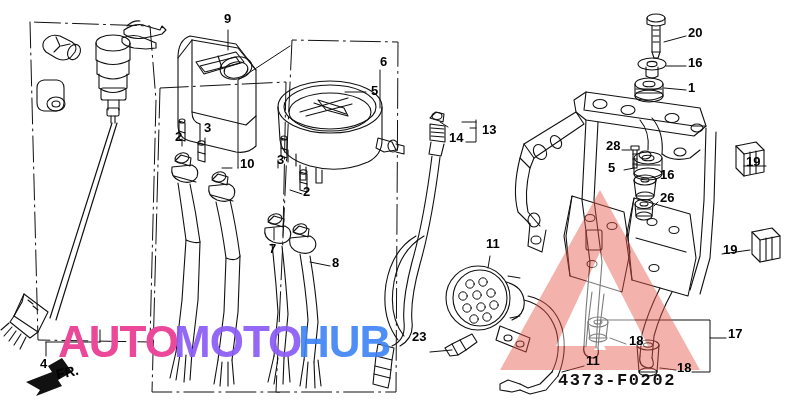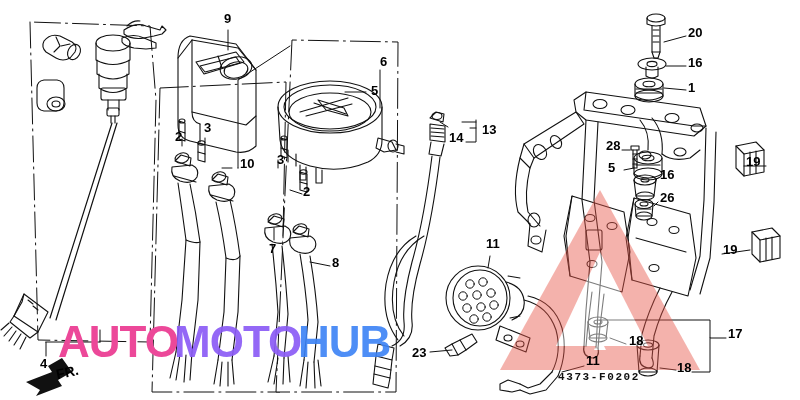--- a/index.html
+++ b/index.html
@@ -16,21 +16,21 @@
     font-size:13px;
     color:#000000;
     line-height:1;
     white-space:nowrap;
     z-index:30;
   }
   .drawno{
     position:absolute;
     font-family:"Liberation Mono", monospace;
     font-weight:bold;
-    font-size:11px;
+    font-size:17px;
     letter-spacing:1.6px;
     color:#111;
     z-index:30;
     white-space:nowrap;
   }
   .frtxt{
     position:absolute;
     font-family:"Liberation Sans", sans-serif;
     font-weight:bold;
     font-size:14px;
@@ -433,21 +433,21 @@
   <div class="lbl" style="left:175px;top:130px">2</div>
   <div class="lbl" style="left:204px;top:121px">3</div>
   <div class="lbl" style="left:240px;top:157px">10</div>
   <div class="lbl" style="left:277px;top:153px">3</div>
   <div class="lbl" style="left:303px;top:185px">2</div>
   <div class="lbl" style="left:269px;top:242px">7</div>
   <div class="lbl" style="left:332px;top:256px">8</div>
   <div class="lbl" style="left:449px;top:131px">14</div>
   <div class="lbl" style="left:482px;top:123px">13</div>
   <div class="lbl" style="left:486px;top:237px">11</div>
-  <div class="lbl" style="left:412px;top:346px">23</div>
+  <div class="lbl" style="left:412px;top:330px">23</div>
   <div class="lbl" style="left:586px;top:354px">11</div>
   <div class="lbl" style="left:688px;top:26px">20</div>
   <div class="lbl" style="left:688px;top:56px">16</div>
   <div class="lbl" style="left:688px;top:81px">1</div>
   <div class="lbl" style="left:606px;top:139px">28</div>
   <div class="lbl" style="left:608px;top:161px">5</div>
   <div class="lbl" style="left:660px;top:168px">16</div>
   <div class="lbl" style="left:660px;top:191px">26</div>
   <div class="lbl" style="left:746px;top:155px">19</div>
   <div class="lbl" style="left:723px;top:243px">19</div>

